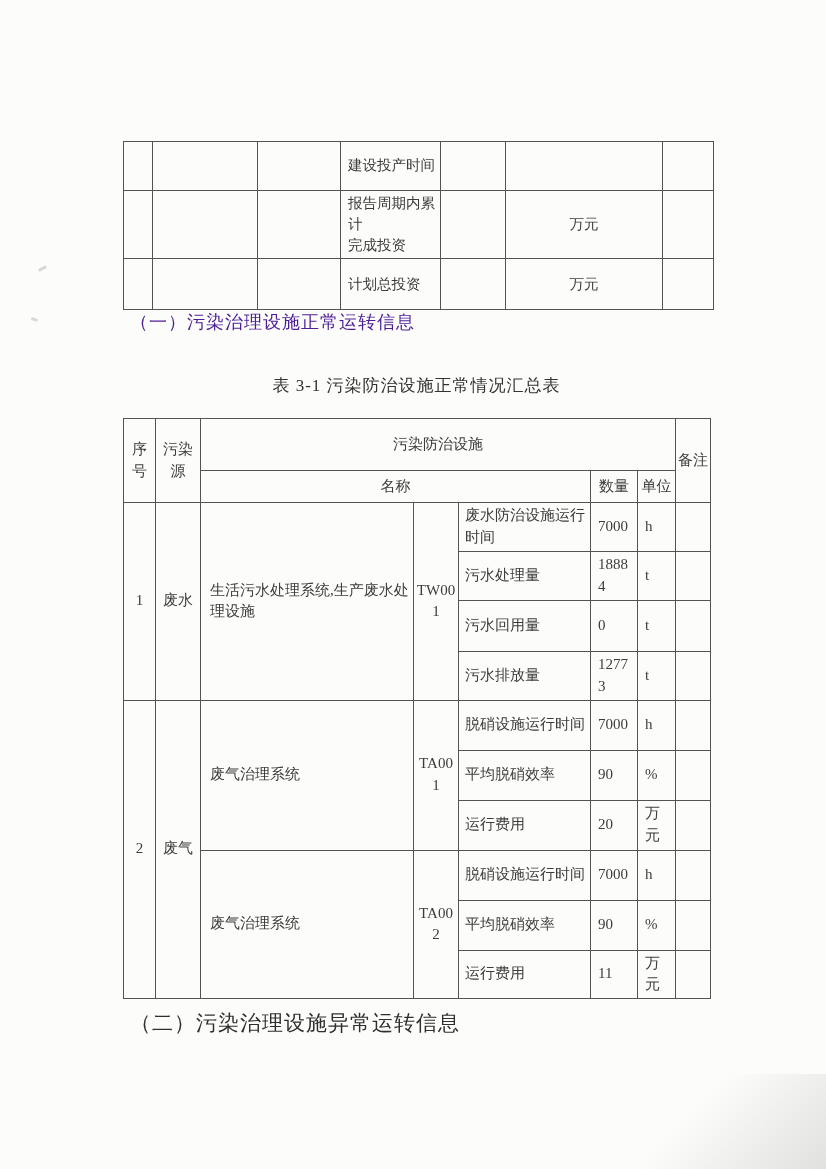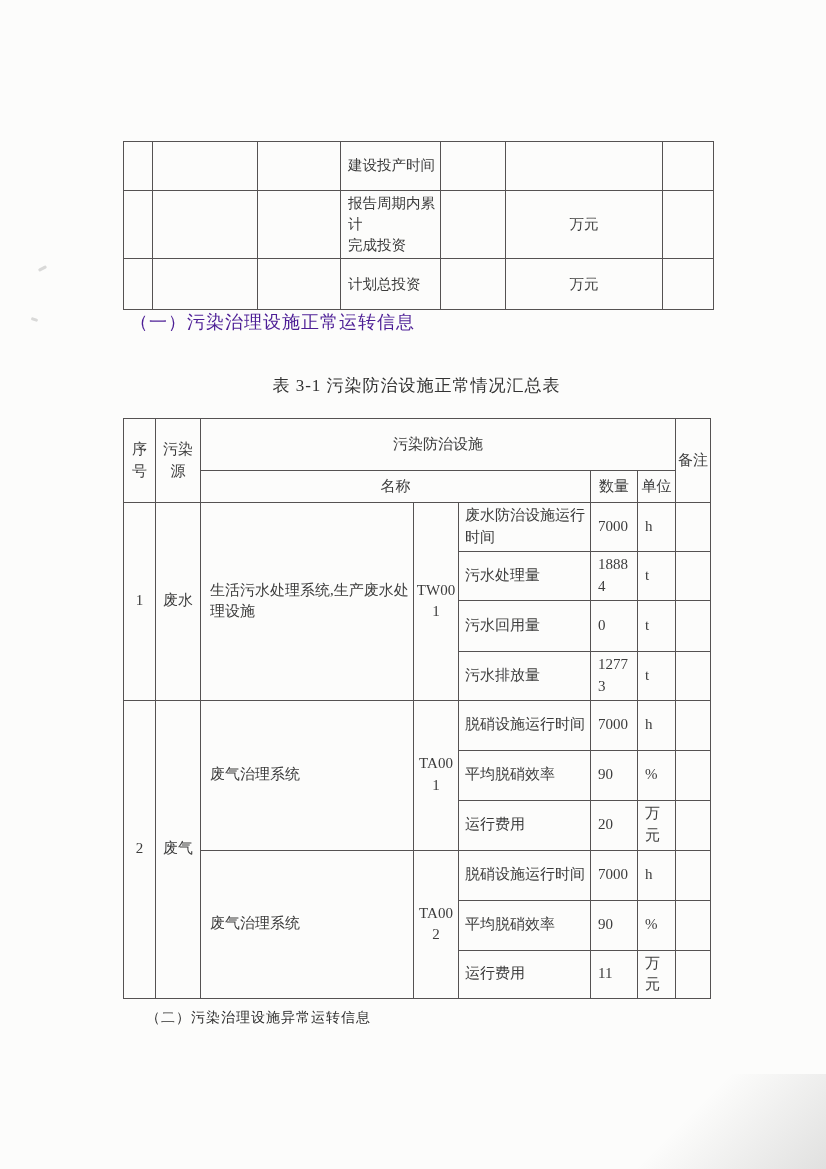--- a/index.html
+++ b/index.html
@@ -36,22 +36,22 @@
   }
   .h-sub{
     position:absolute;left:130px;top:310px;
     font-size:18px;color:#4c1d95;letter-spacing:1px;
   }
   .t-title{
     position:absolute;left:123px;top:374px;width:587px;
     text-align:center;font-size:17px;color:#333;letter-spacing:1px;
   }
   .h-sub2{
-    position:absolute;left:146px;top:1009px;
-    font-size:14px;color:#2e2e2e;letter-spacing:1px;
+    position:absolute;left:130px;top:1009px;
+    font-size:21px;color:#2e2e2e;letter-spacing:1px;
   }
   
   .main-table{position:absolute;left:123px;top:418px;width:587px;border-radius:11px;}
   .name-cell{padding-left:9px;}
   .item-cell{padding:2px 2px 2px 6px;margin-top:44px;}
   .qty-cell{}
   .unit-cell{padding-left:7px;}
   
   .speck{position:absolute;background:rgba(110,110,110,0.25);border-radius:2px;}
   .speck1{left:38px;top:267px;width:9px;height:3px;transform:rotate(-28deg);}

